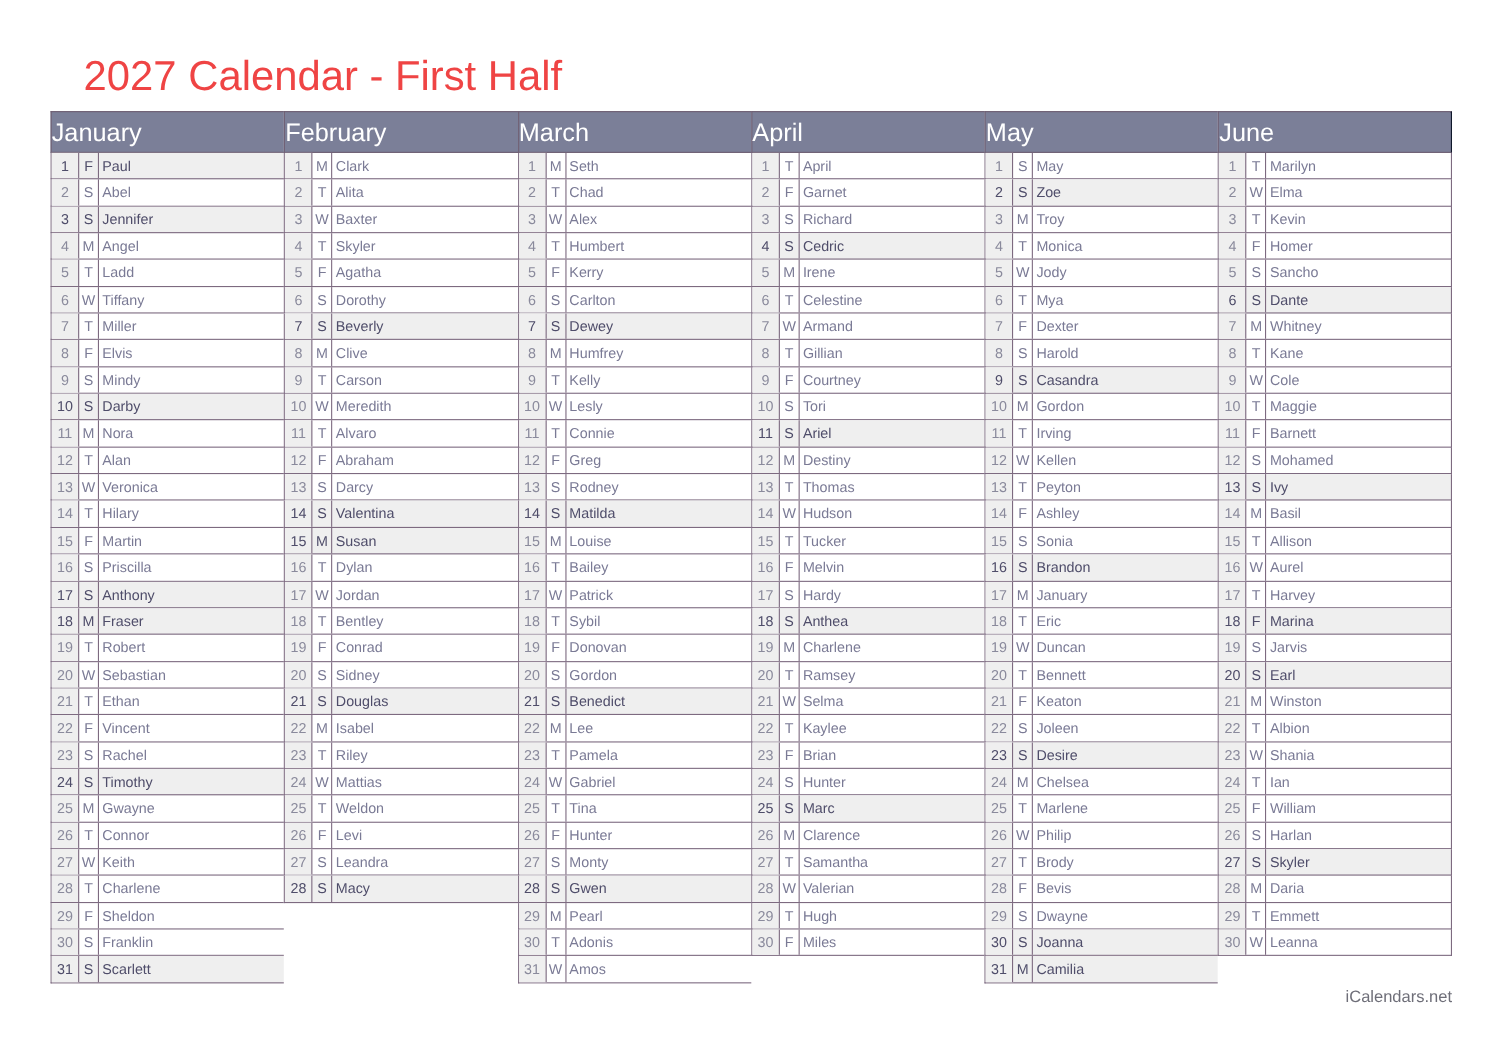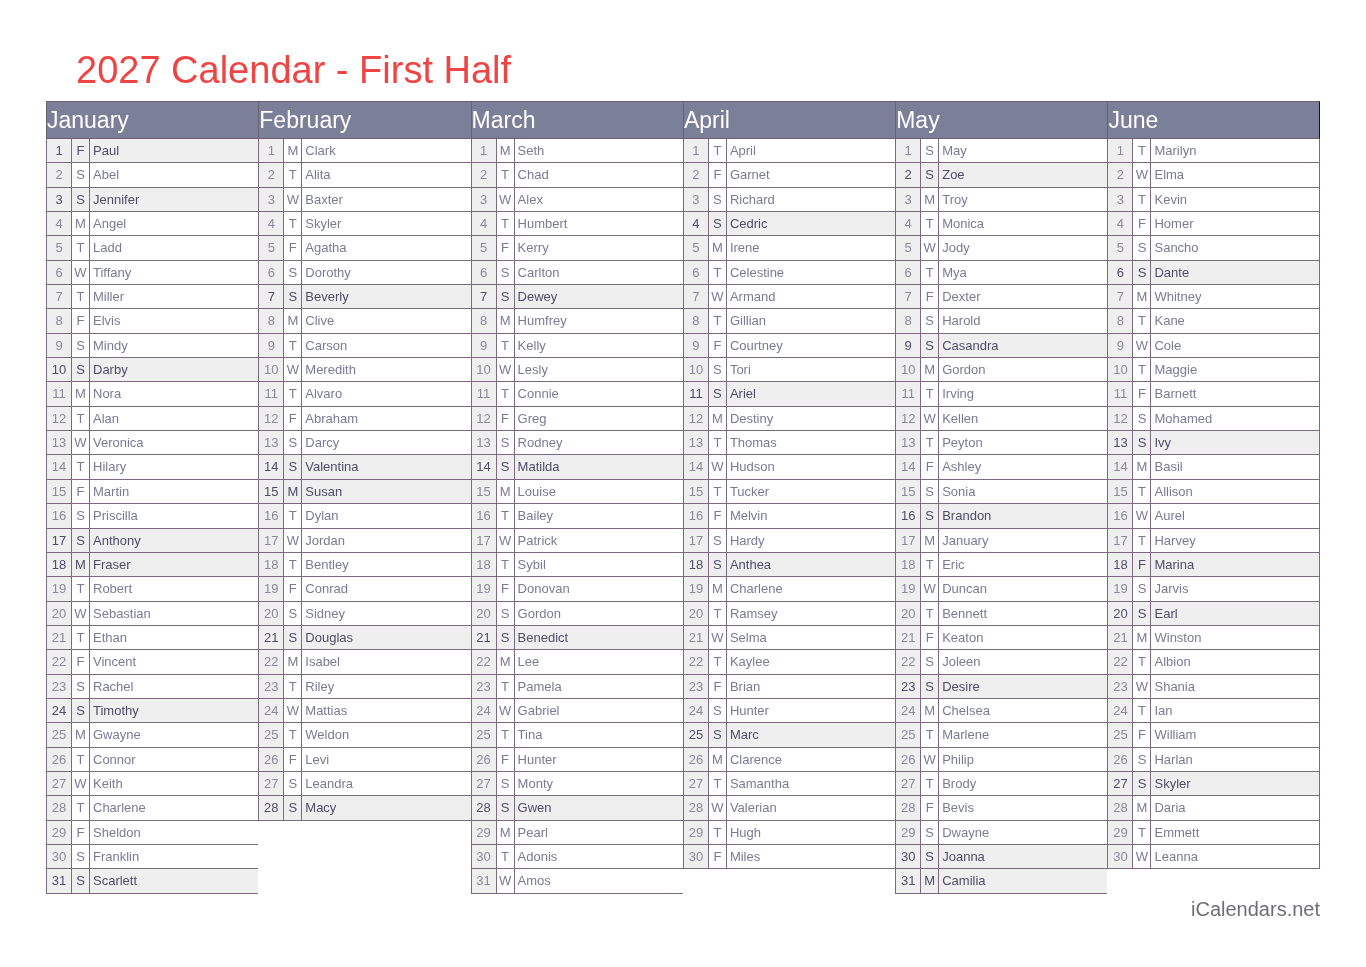--- a/index.html
+++ b/index.html
@@ -12,21 +12,21 @@
   .month:last-child .mhead { border-right: 1px solid #0f172a; }
   .rows { }
   .row { display: flex; height: 24.35px; box-sizing: border-box; border-bottom: 1px solid #7d6a80; border-left: 1px solid #7d6a80; font-size: 13px; color: #7a7a95; }
   .month:last-child .row { border-right: 1px solid #7d6a80; }
   .row .num { width: 24px; background: #efefef; text-align: center; line-height: 23px; border-right: 1px solid #7d6a80; color: #8a8a9c; }
   .row .dow { width: 17px; text-align: center; line-height: 23px; border-right: 1px solid #7d6a80; }
   .row .name { flex: 1; padding-left: 3px; line-height: 23px; white-space: nowrap; }
   .row.hl { background: #efefef; color: #4f4d6a; }
   .row.hl .num { color: #4f4d6a; }
   .month .row:last-child { }
-  .footer { position: absolute; right: 46px; top: 898px; font-size: 20px; color: #6e6e78; }
+  .footer { position: absolute; right: 46px; top: 898px; font-size: 15px; color: #6e6e78; }
 </style>
 </head>
 <body>
 
 <div class="title">2027 Calendar - First Half</div>
 
 <div class="cal" id="cal">
     <div class="month">
       <div class="mhead">January</div>
       <div class="rows">

